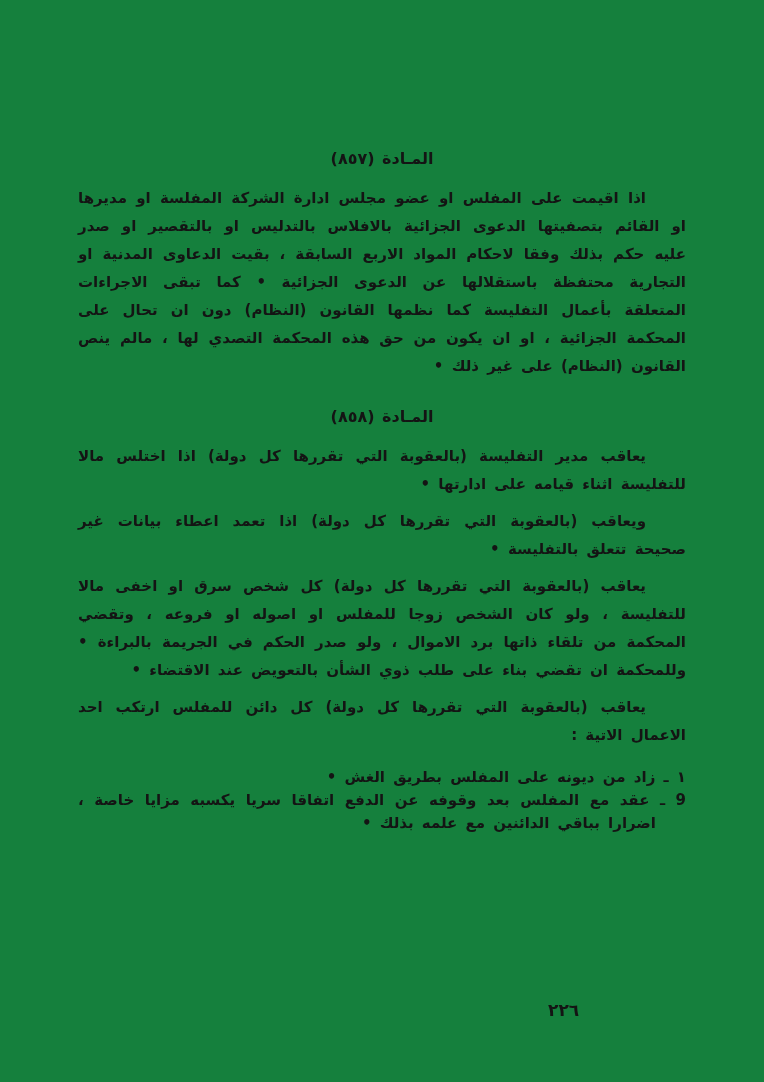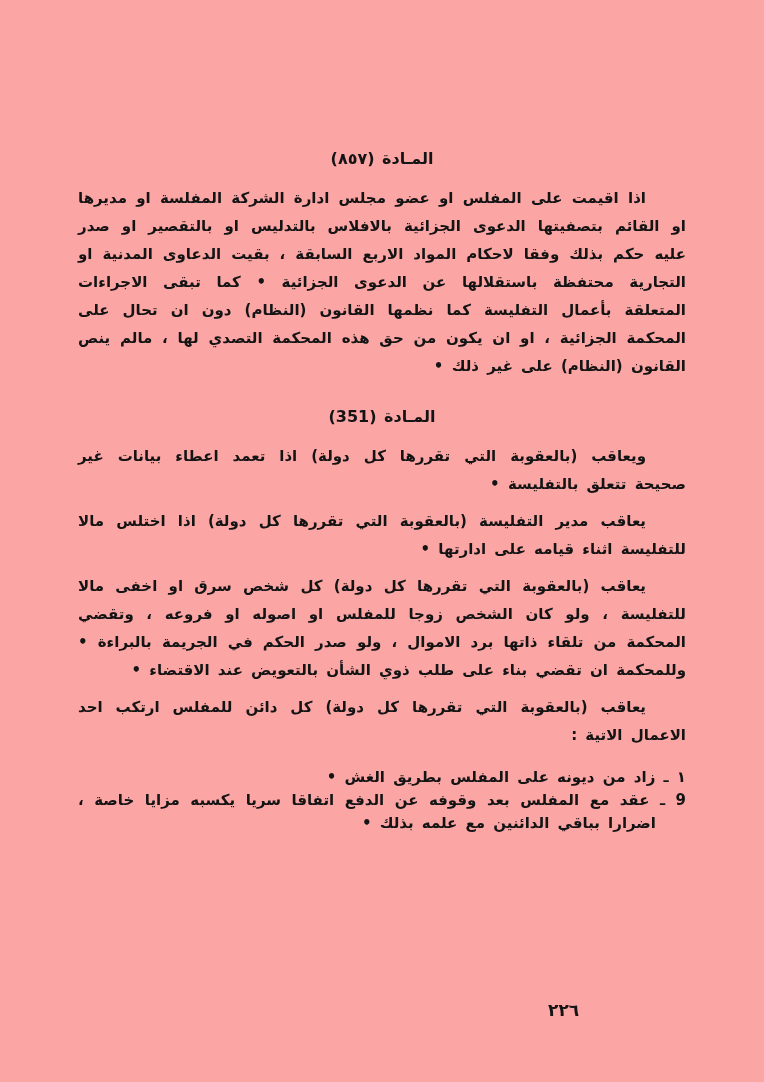--- a/index.html
+++ b/index.html
@@ -7,21 +7,21 @@
   body {
     width: 764px;
     height: 1082px;
     background: #e9e9e9;
     font-family: "DejaVu Sans", "Liberation Sans", sans-serif;
   }
   .page {
     position: relative;
     width: 764px;
     height: 1082px;
-    background: #fca5a5;
+    background: #15803d;
     overflow: hidden;
     color: #141414;
   }
   .content {
     width: 608px;
     margin: 0 auto;
     padding-top: 122px;
   }
   .article-heading {
     font-size: 16px;
@@ -64,23 +64,23 @@
 
 <div class="page" dir="rtl" lang="ar">
   <main class="content">
 
     <section class="article">
       <h2 class="article-heading">المـادة (٨٥٧)</h2>
       <p class="para indent">اذا اقيمت على المفلس او عضو مجلس ادارة الشركة المفلسة او مديرها او القائم بتصفيتها الدعوى الجزائية بالافلاس بالتدليس او بالتقصير او صدر عليه حكم بذلك وفقا لاحكام المواد الاربع السابقة ، بقيت الدعاوى المدنية او التجارية محتفظة باستقلالها عن الدعوى الجزائية • كما تبقى الاجراءات المتعلقة بأعمال التفليسة كما نظمها القانون (النظام) دون ان تحال على المحكمة الجزائية ، او ان يكون من حق هذه المحكمة التصدي لها ، مالم ينص القانون (النظام) على غير ذلك •</p>
     </section>
 
     <section class="article">
-      <h2 class="article-heading">المـادة (351)</h2>
+      <h2 class="article-heading">المـادة (٨٥٨)</h2>
+      <p class="para indent">يعاقب مدير التفليسة (بالعقوبة التي تقررها كل دولة) اذا اختلس مالا للتفليسة اثناء قيامه على ادارتها •</p>
       <p class="para indent">ويعاقب (بالعقوبة التي تقررها كل دولة) اذا تعمد اعطاء بيانات غير صحيحة تتعلق بالتفليسة •</p>
-      <p class="para indent">يعاقب مدير التفليسة (بالعقوبة التي تقررها كل دولة) اذا اختلس مالا للتفليسة اثناء قيامه على ادارتها •</p>
     </section>
 
     <section class="article">
       <p class="para indent">يعاقب (بالعقوبة التي تقررها كل دولة) كل شخص سرق او اخفى مالا للتفليسة ، ولو كان الشخص زوجا للمفلس او اصوله او فروعه ، وتقضي المحكمة من تلقاء ذاتها برد الاموال ، ولو صدر الحكم في الجريمة بالبراءة • وللمحكمة ان تقضي بناء على طلب ذوي الشأن بالتعويض عند الاقتضاء •</p>
     </section>
 
     <section class="article">
       <p class="para indent">يعاقب (بالعقوبة التي تقررها كل دولة) كل دائن للمفلس ارتكب احد الاعمال الاتية :</p>
       <div class="list">
         <p class="item">١ ـ زاد من ديونه على المفلس بطريق الغش •</p>

